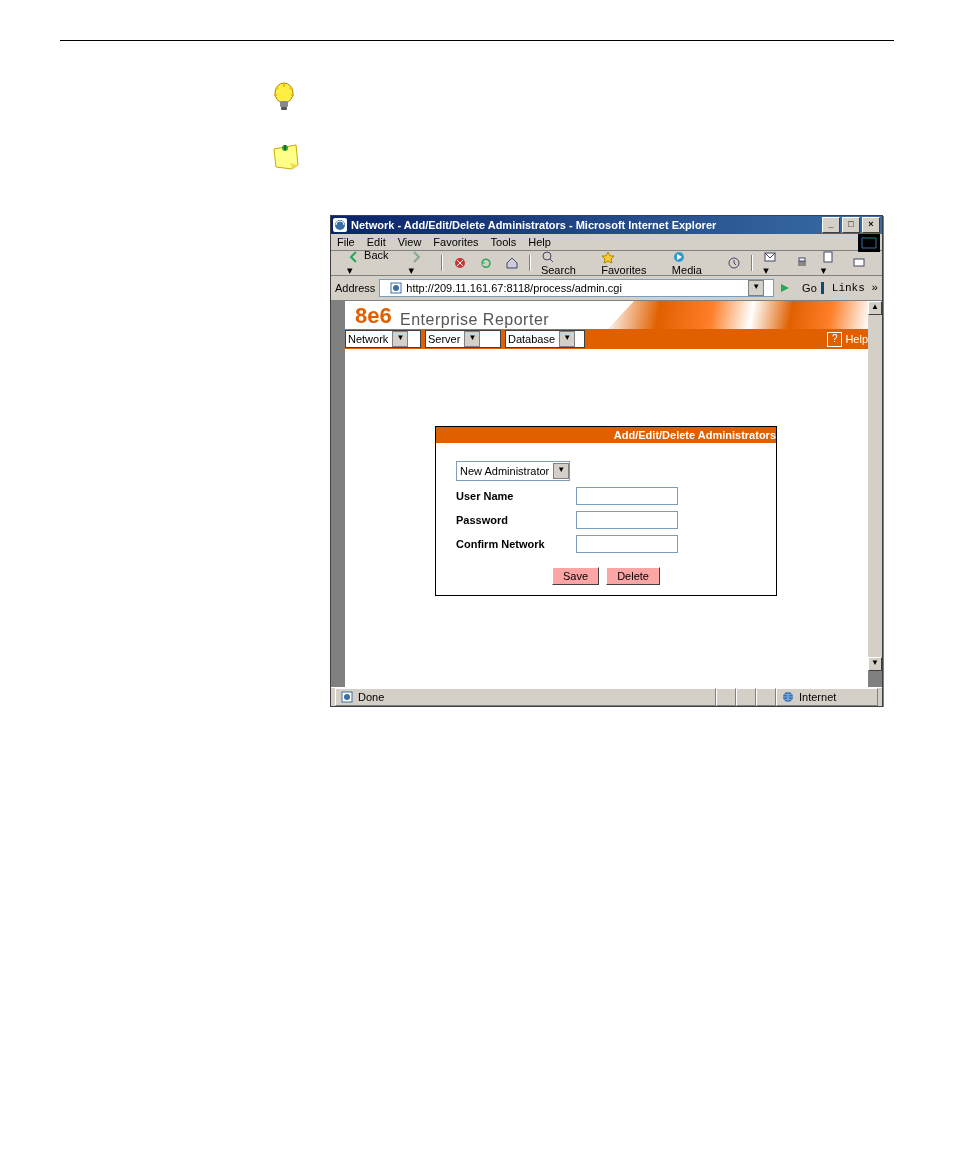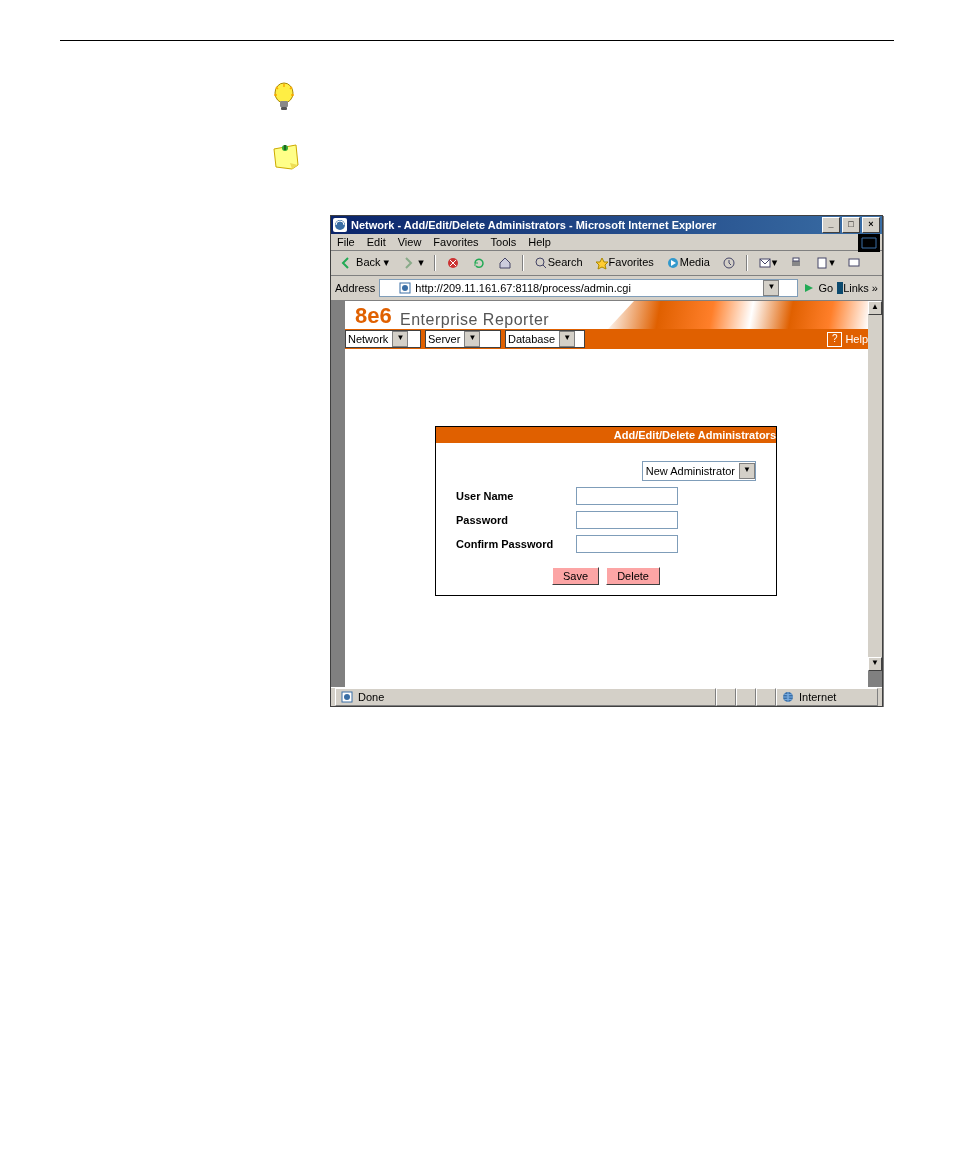--- a/index.html
+++ b/index.html
@@ -81,21 +81,21 @@
   }
   .menubar-flag {
     position: absolute;
     right: 2px;
     top: 0;
     width: 22px; height: 18px;
     background: #000;
   }
   .toolbar {
     background: #d4d0c8;
-    padding: 2px 4px;
+    padding: 2px 12px;
     display: flex;
     align-items: center;
     gap: 4px;
     border-bottom: 1px solid #808080;
     font-size: 11px;
     height: 20px;
   }
   .tbtn {
     padding: 1px 4px;
   }
@@ -115,36 +115,37 @@
     border-bottom: 1px solid #808080;
     height: 20px;
   }
   .addrinput {
     flex: 1;
     background: #fff;
     border: 1px solid #7f9db9;
     height: 16px;
     display: flex;
     align-items: center;
-    padding: 0 18px;
+    padding: 0 9px;
     gap: 3px;
     font-size: 11px;
   }
   .addr-dd {
     width: 14px; height:14px;
     background:#d4d0c8;
     border:1px solid #808080;
     font-size:8px; text-align:center; line-height:12px;
   }
   .gobtn {
-    display:flex;align-items:center;gap:2px;
+    display:flex;align-items:center;gap:10px;
   }
   .links {
-    border-left:6px solid #0c4a6e;
-    padding-left:0;
+    border-left:3px solid #0c4a6e;
+    padding-left:8px;
+    font-family:Liberation Mono, monospace;
   }
   .content-area {
     background: #808080;
     padding: 0;
     height: 386px;
     display: flex;
     flex-direction: column;
     position: relative;
   }
   .app-body {
@@ -233,21 +234,21 @@
   }
   .form-body {
     padding: 18px 20px 10px 20px;
   }
   .form-row {
     display:flex;
     align-items:center;
     margin-bottom: 6px;
     font-size:11px;
   }
-  .form-row.right { justify-content:flex-end; }
+  .form-row.right { justify-content:flex-start; }
   .form-label { width: 120px; text-align:left; font-weight:bold;}
   .form-input {
     border:1px solid #7f9db9;
     height:16px;
     width:100px;
     background:#fff;
   }
   .form-select {
     border:1px solid #7f9db9;
     height:18px;
@@ -491,21 +492,21 @@
               </div>
               <div class="form-row">
                 <div class="form-label">User Name</div>
                 <div class="form-input"></div>
               </div>
               <div class="form-row">
                 <div class="form-label">Password</div>
                 <div class="form-input"></div>
               </div>
               <div class="form-row">
-                <div class="form-label" style="width:120px">Confirm Password</div>
+                <div class="form-label" style="width:120px">Confirm Network</div>
                 <div class="form-input"></div>
               </div>
               <div class="form-buttons">
                 <button class="fbtn">Save</button>
                 <button class="fbtn">Delete</button>
               </div>
             </div>
           </div>
 
         </div>

